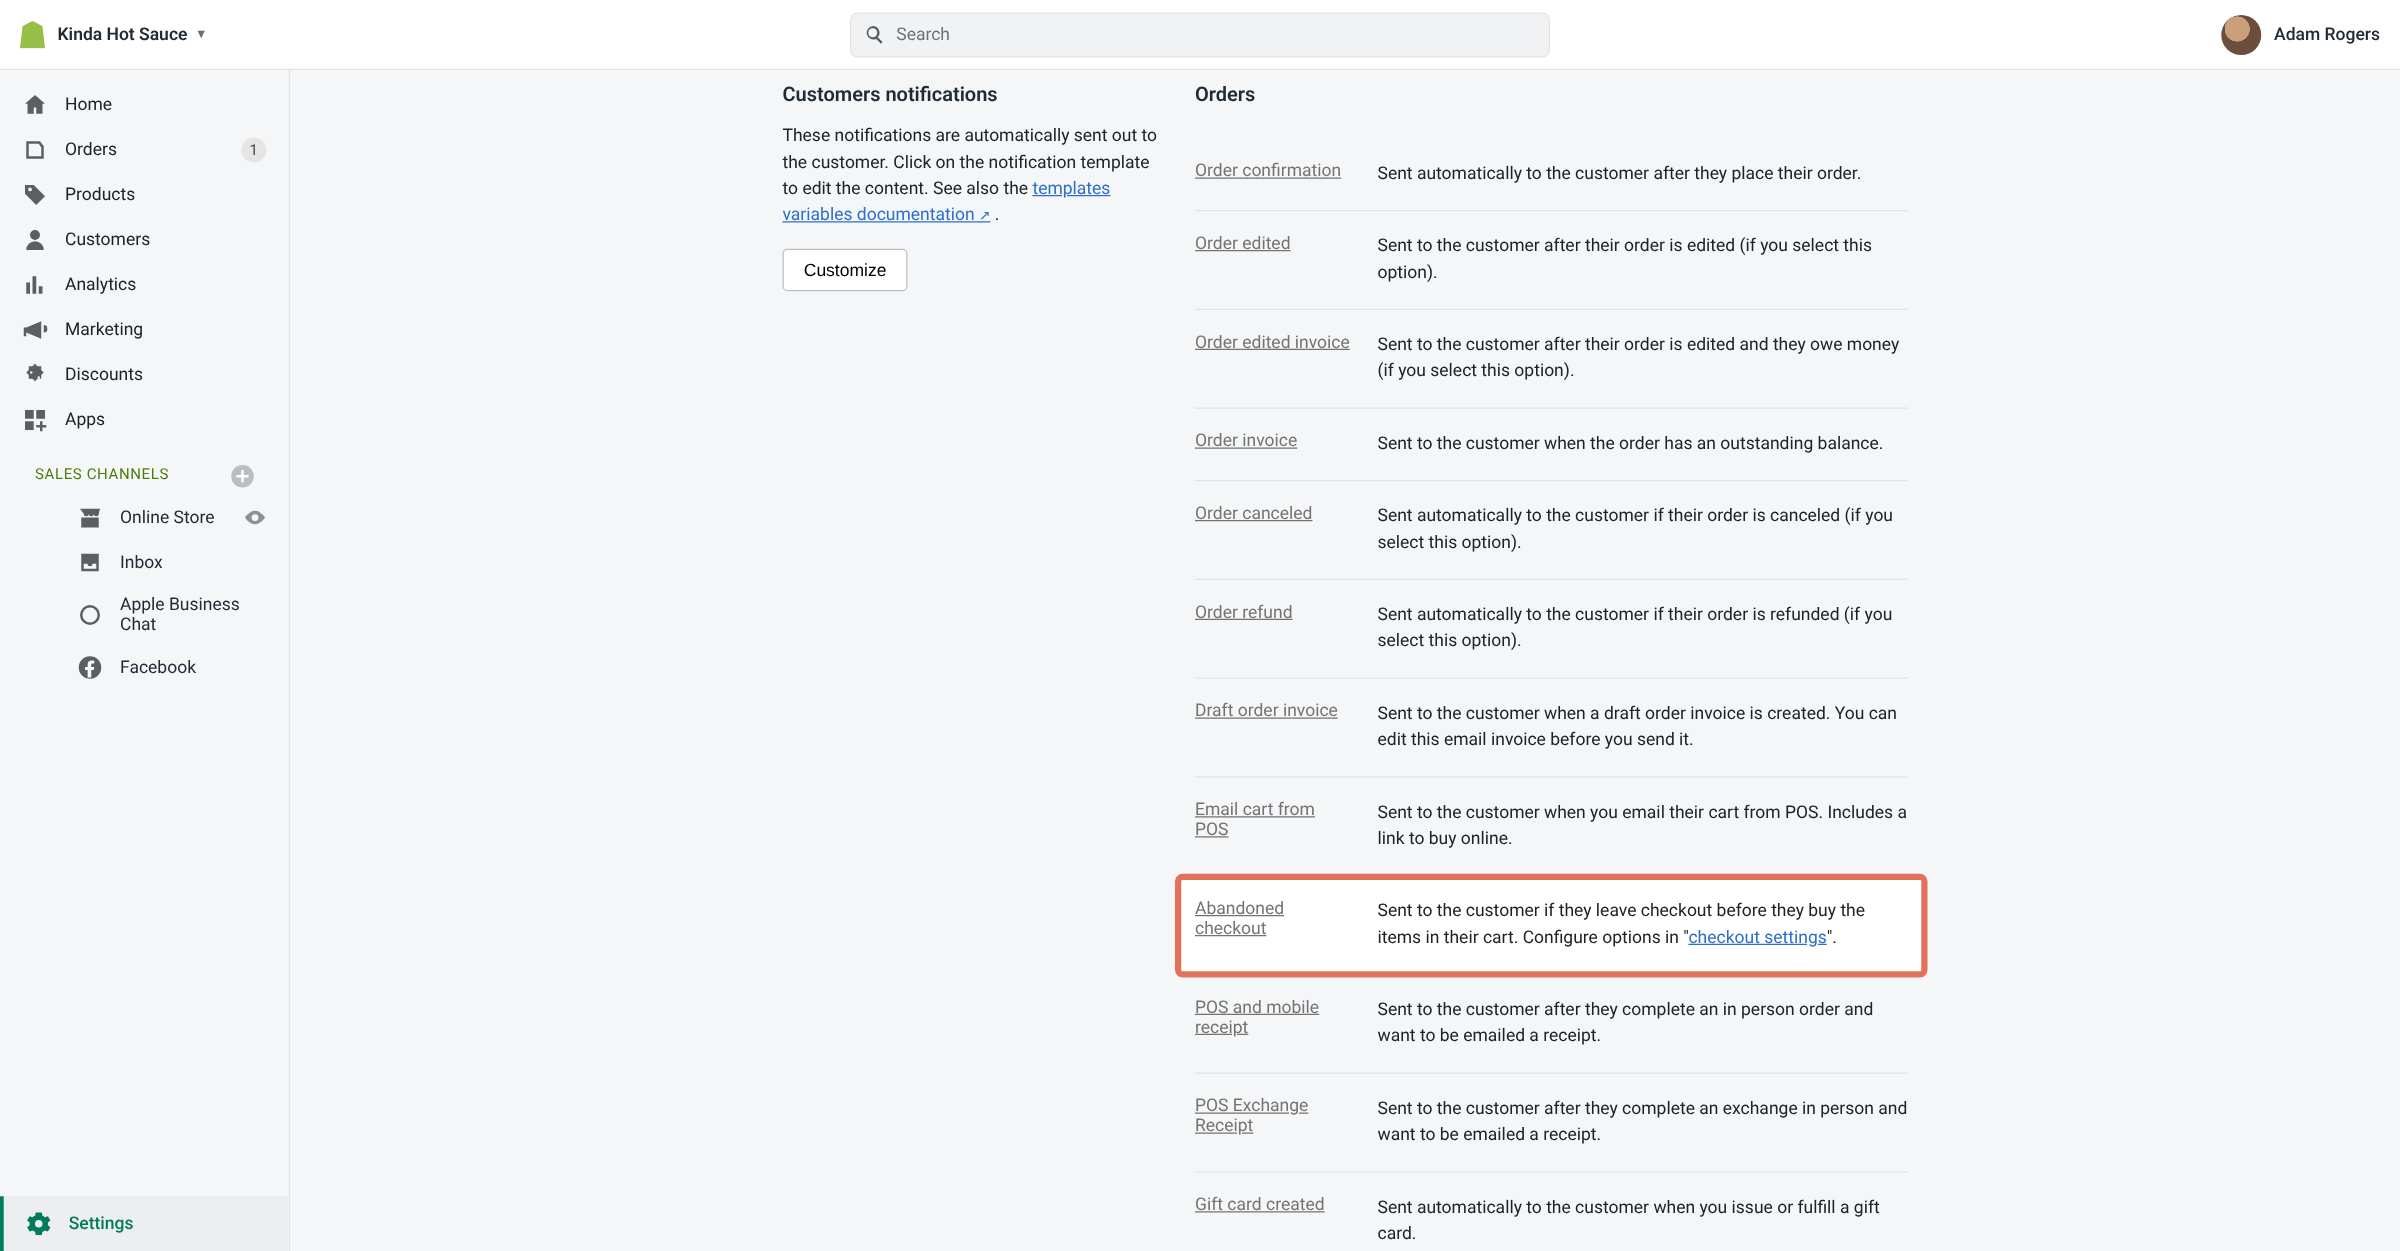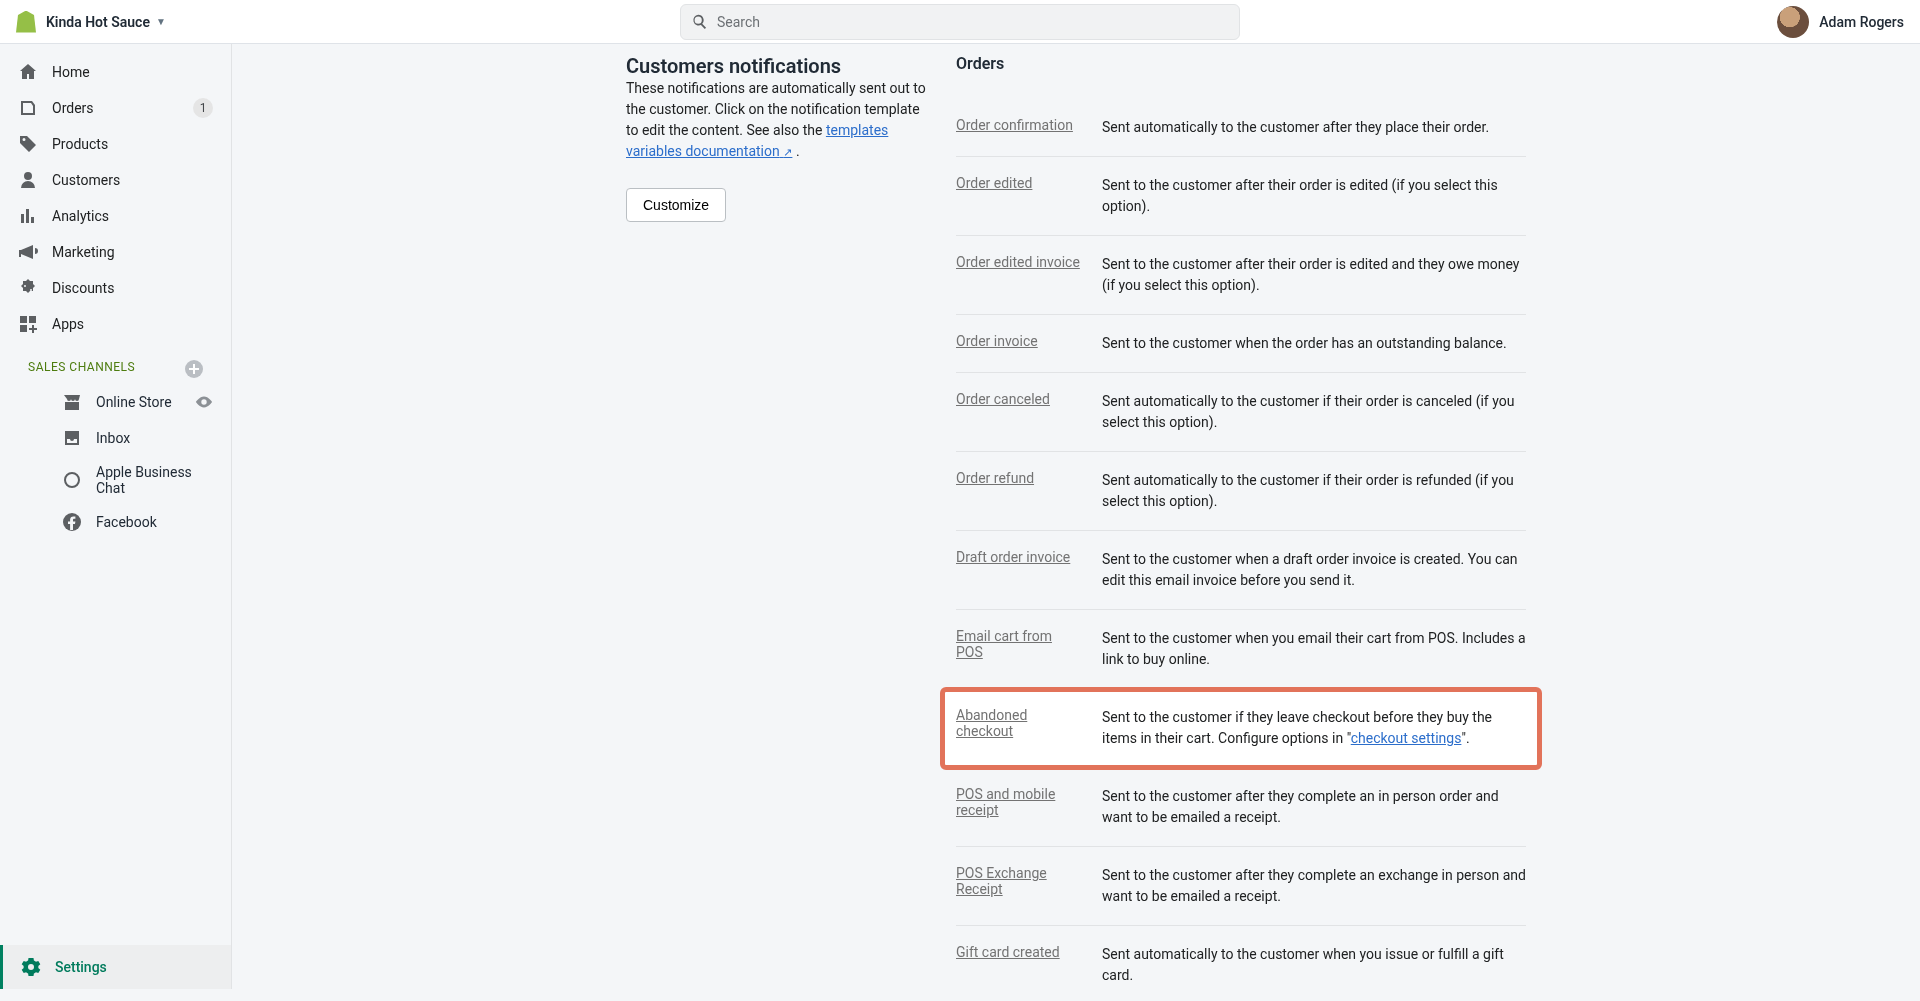--- a/index.html
+++ b/index.html
@@ -5,21 +5,21 @@
     * { box-sizing: border-box; margin: 0; padding: 0; }
     body {
       font-family: -apple-system, BlinkMacSystemFont, "Segoe UI", Roboto, Helvetica, Arial, sans-serif;
       font-size: 14px;
       color: #212b36;
       background: #f4f6f8;
       overflow: hidden;
     }
     
     .topbar {
-      height: 44px;
+      height: 56px;
       background: #fff;
       border-bottom: 1px solid #dfe3e8;
       display: flex;
       align-items: center;
       padding: 0 16px;
       position: relative;
     }
     .topbar-left {
       display: flex;
       align-items: center;
@@ -141,26 +141,26 @@
       justify-content: center;
       padding: 10px 0 40px;
     }
     .content {
       display: flex;
       width: 900px;
       gap: 30px;
     }
     .col-left { width: 300px; }
     .col-right { flex: 1; }
-    .section-title { font-size: 20px; font-weight: 600; }
+    .section-title { font-size: 16px; font-weight: 600; margin-bottom: 14px; }
     .intro-text { font-size: 14px; color: #202223; line-height: 1.5; margin-bottom: 2px; }
     .link { color: #2c6ecb; text-decoration: underline; cursor: pointer; }
     .ext-icon { font-size: 11px; }
     .customize-btn {
-      margin-top: 24px;
+      margin-top: 14px;
       padding: 8px 16px;
       background: #fff;
       border: 1px solid #babfc3;
       border-radius: 4px;
       cursor: pointer;
       font-size: 14px;
     }
     .orders-title { font-size: 16px; font-weight: 600; margin-bottom: 26px; }
     .notif-row {
       display: flex;

